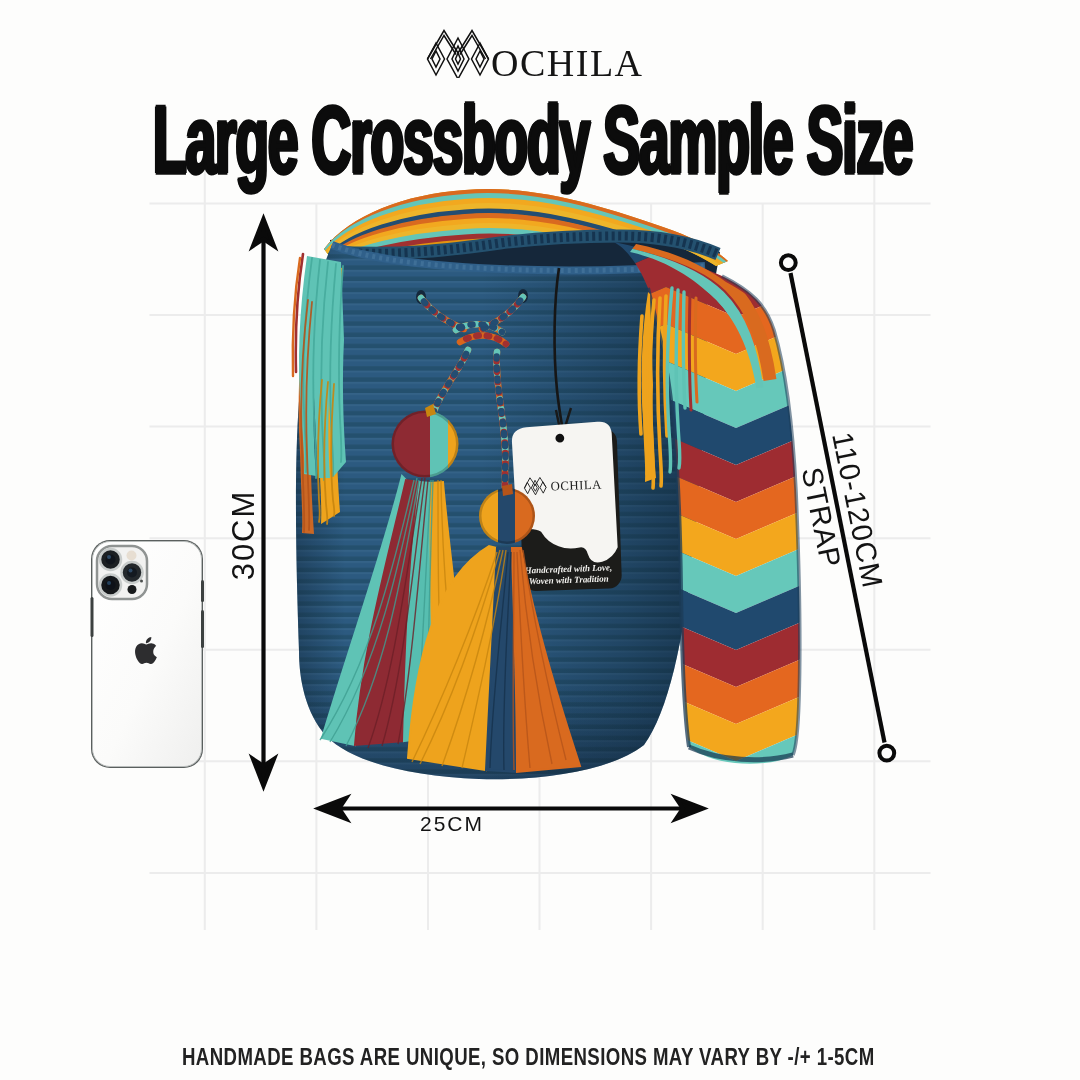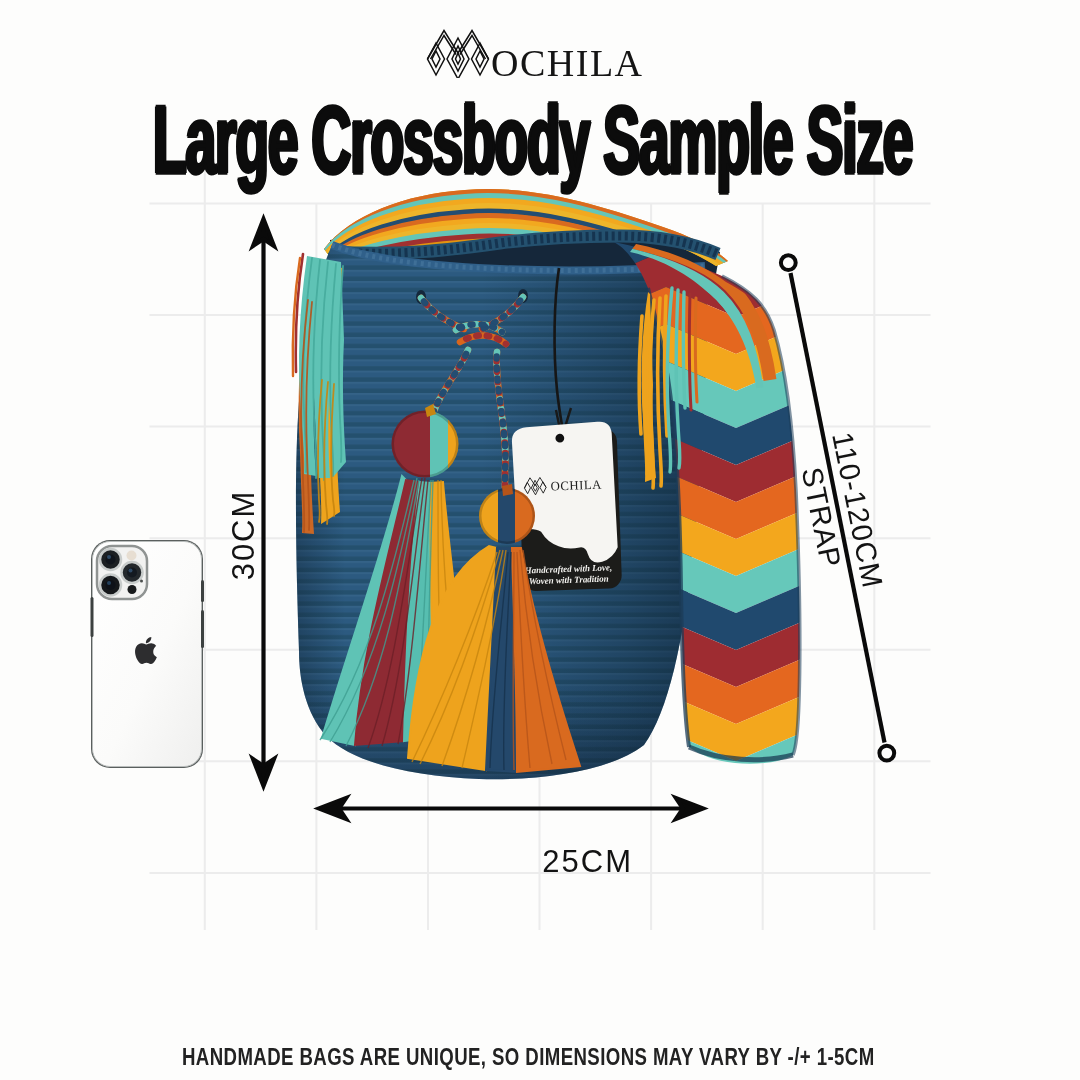--- a/index.html
+++ b/index.html
@@ -11,22 +11,22 @@
     font-size:38px;font-weight:normal;color:#151515;letter-spacing:1.5px;}
   #title{left:153px;top:84px;display:inline-block;
     font-weight:bold;font-size:97px;color:#0c0c0c;
     transform:scaleX(0.568);transform-origin:0 0;
     -webkit-text-stroke:3.5px #0c0c0c;
     text-shadow:-3px 0 #0c0c0c,3px 0 #0c0c0c;
     letter-spacing:-2px;white-space:nowrap;}
   #cm30{left:150px;top:517px;width:188px;text-align:center;
     font-size:31px;color:#131313;letter-spacing:2px;
     transform:rotate(-90deg);transform-origin:center;}
-  #cm25{left:420px;top:844px;width:213px;text-align:right;
-    font-size:31px;color:#131313;letter-spacing:2px;}
+  #cm25{left:420px;top:812px;width:213px;text-align:left;
+    font-size:21px;color:#131313;letter-spacing:2px;}
   #straplabel{left:719px;top:477px;width:240px;text-align:center;
     font-size:29px;color:#131313;letter-spacing:1px;line-height:37px;
     transform:rotate(78.5deg);transform-origin:center;}
   #caption{left:182px;top:1044px;display:inline-block;white-space:nowrap;
     font-size:23px;font-weight:bold;color:#222;letter-spacing:0.5px;
     transform:scaleX(0.81);transform-origin:0 0;}
 </style>
 </head>
 <body>
 <svg id="grid" class="abs" width="1080" height="1080" viewBox="0 0 1080 1080">

